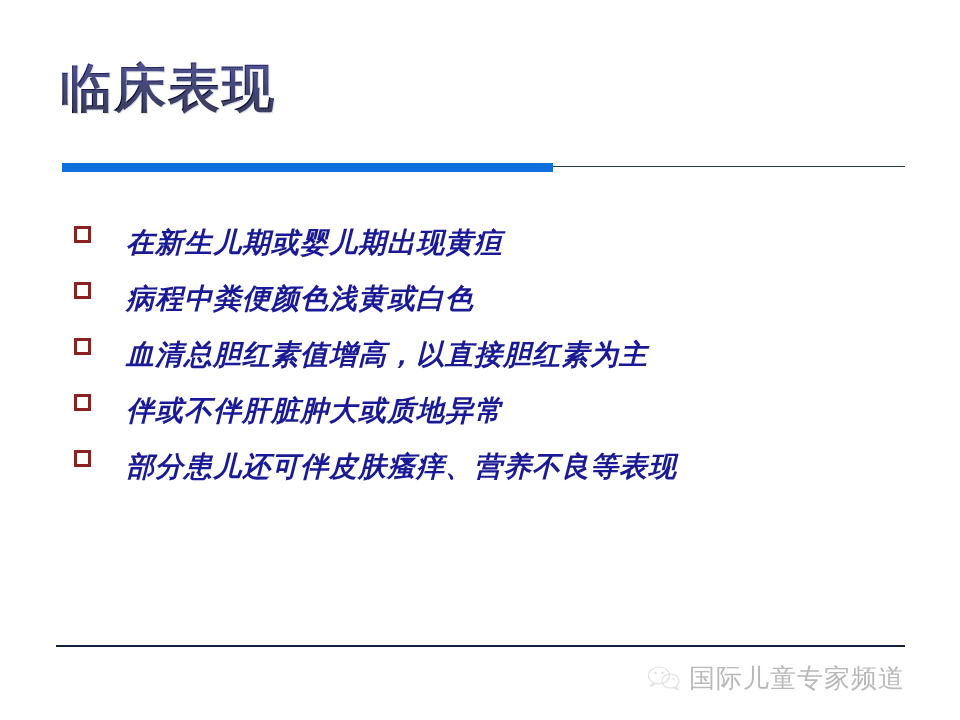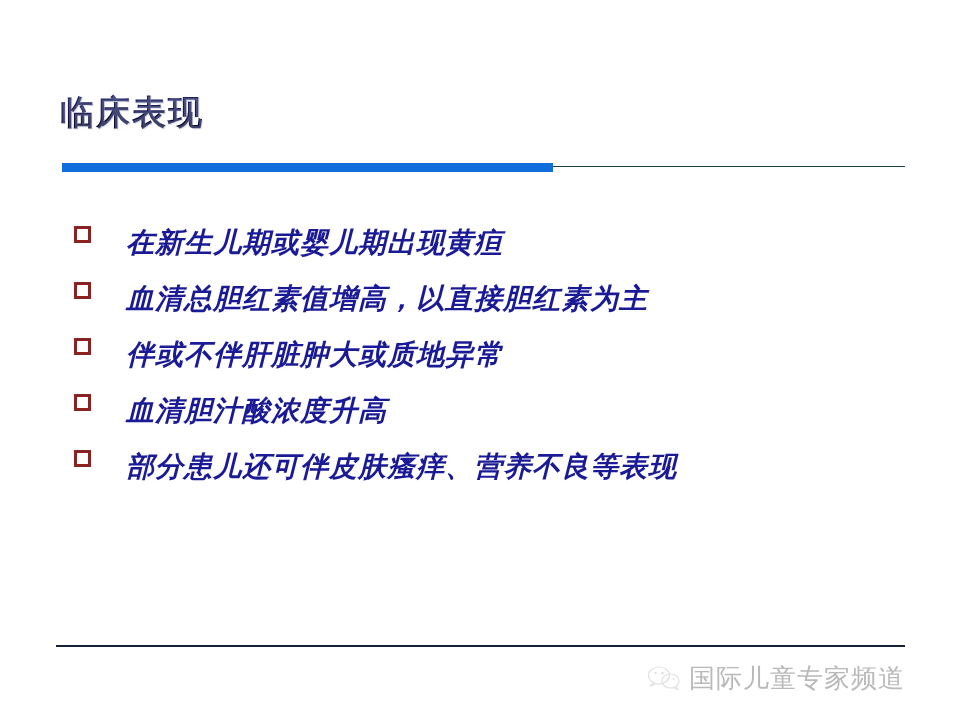--- a/index.html
+++ b/index.html
@@ -20,32 +20,31 @@
     height: 720px;
     background: #ffffff;
   }
 
   
   .slide-title {
     position: absolute;
     left: 60px;
     top: 58px;
     font-family: "Liberation Serif", "DejaVu Serif", serif;
-    font-size: 34px;
+    font-size: 52px;
     font-weight: bold;
     line-height: 62px;
     letter-spacing: 2px;
     color: #0d0d3c;
     background: linear-gradient(180deg, #2b2b78 0%, #14144a 45%, #000018 100%);
     -webkit-background-clip: text;
     background-clip: text;
     -webkit-text-fill-color: transparent;
     text-shadow: 1px 1px 0 rgba(160,170,200,0.35);
     white-space: nowrap;
-    margin-top: 24px;
   }
   
   .slide-title::after { content: ""; }
 
   
   .rule-top {
     position: absolute;
     left: 62px;
     top: 163px;
     width: 843px;
@@ -144,35 +143,35 @@
     <div class="thick"></div>
   </div>
 
   <div class="bullet-list">
 
     <div class="bullet-item">
       <span class="bullet-marker"></span>
       <span class="bullet-text">在新生儿期或婴儿期出现黄疸</span>
     </div>
 
+    <div class="bullet-item">
+      <span class="bullet-marker"></span>
+      <span class="bullet-text">病程中粪便颜色浅黄或白色</span>
+    </div>
 
     <div class="bullet-item">
       <span class="bullet-marker"></span>
       <span class="bullet-text">血清总胆红素值增高，以直接胆红素为主</span>
     </div>
 
     <div class="bullet-item">
       <span class="bullet-marker"></span>
       <span class="bullet-text">伴或不伴肝脏肿大或质地异常</span>
     </div>
 
-    <div class="bullet-item">
-      <span class="bullet-marker"></span>
-      <span class="bullet-text">血清胆汁酸浓度升高</span>
-    </div>
 
     <div class="bullet-item">
       <span class="bullet-marker"></span>
       <span class="bullet-text">部分患儿还可伴皮肤瘙痒、营养不良等表现</span>
     </div>
 
   </div>
 
   <div class="rule-bottom"></div>
 

